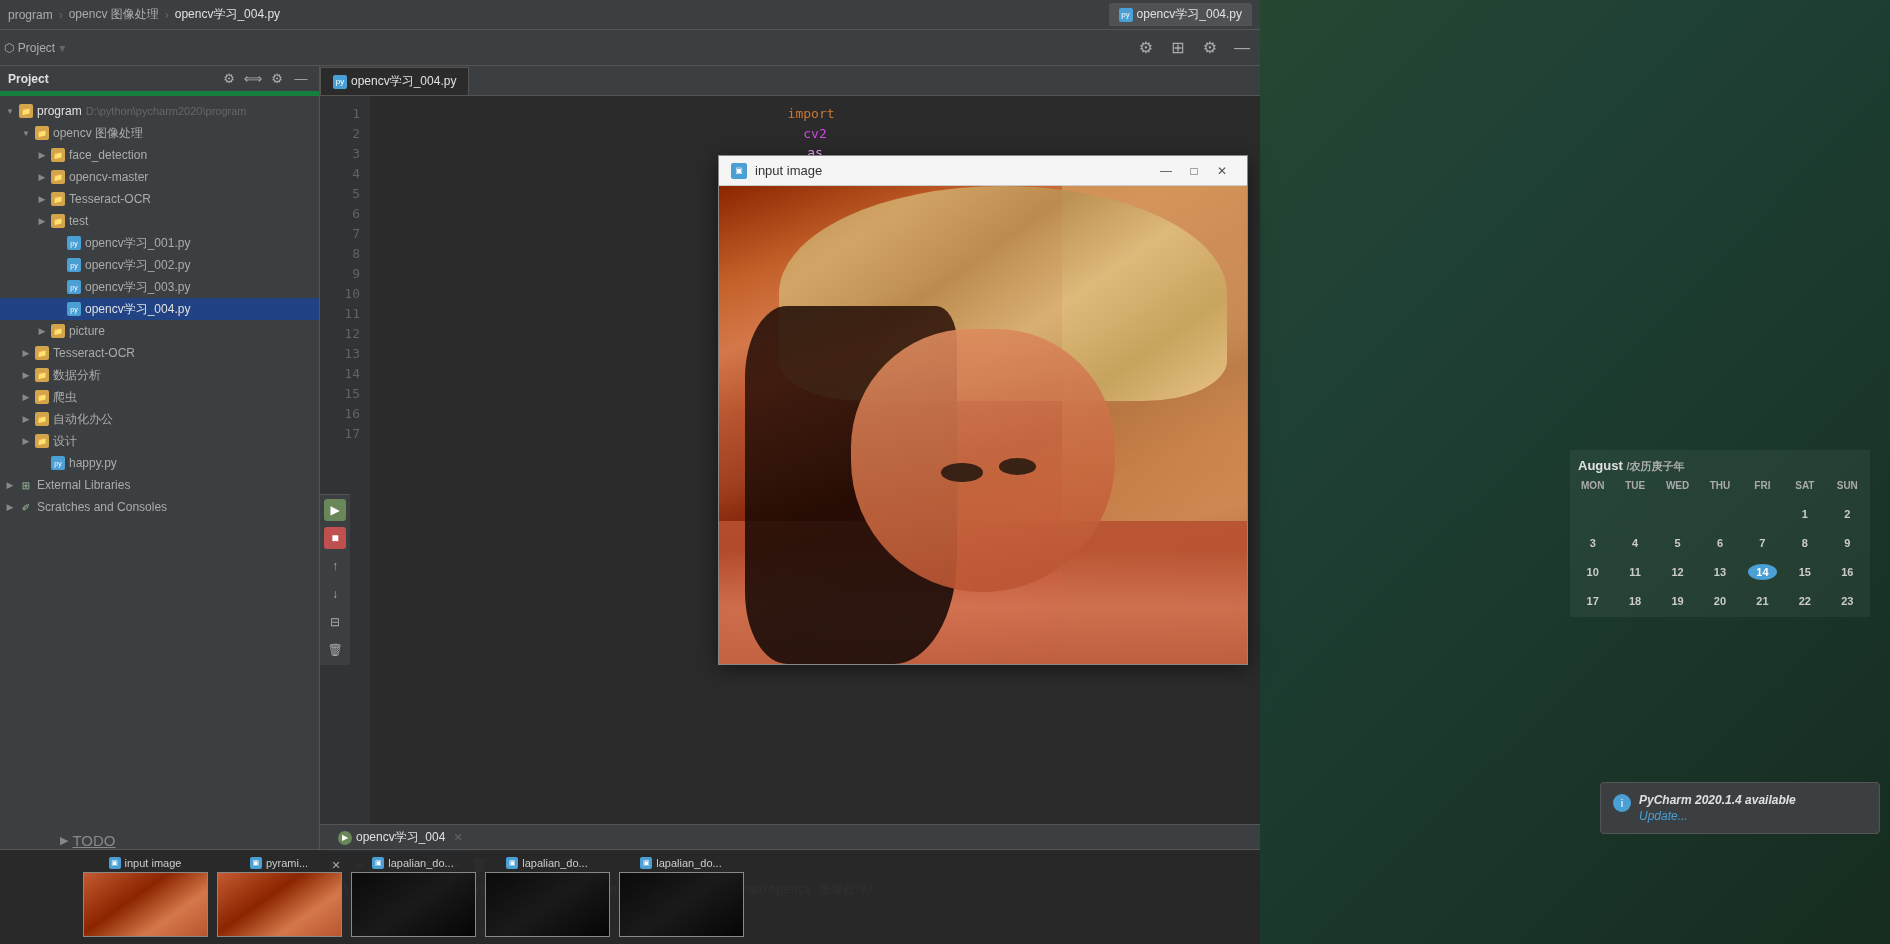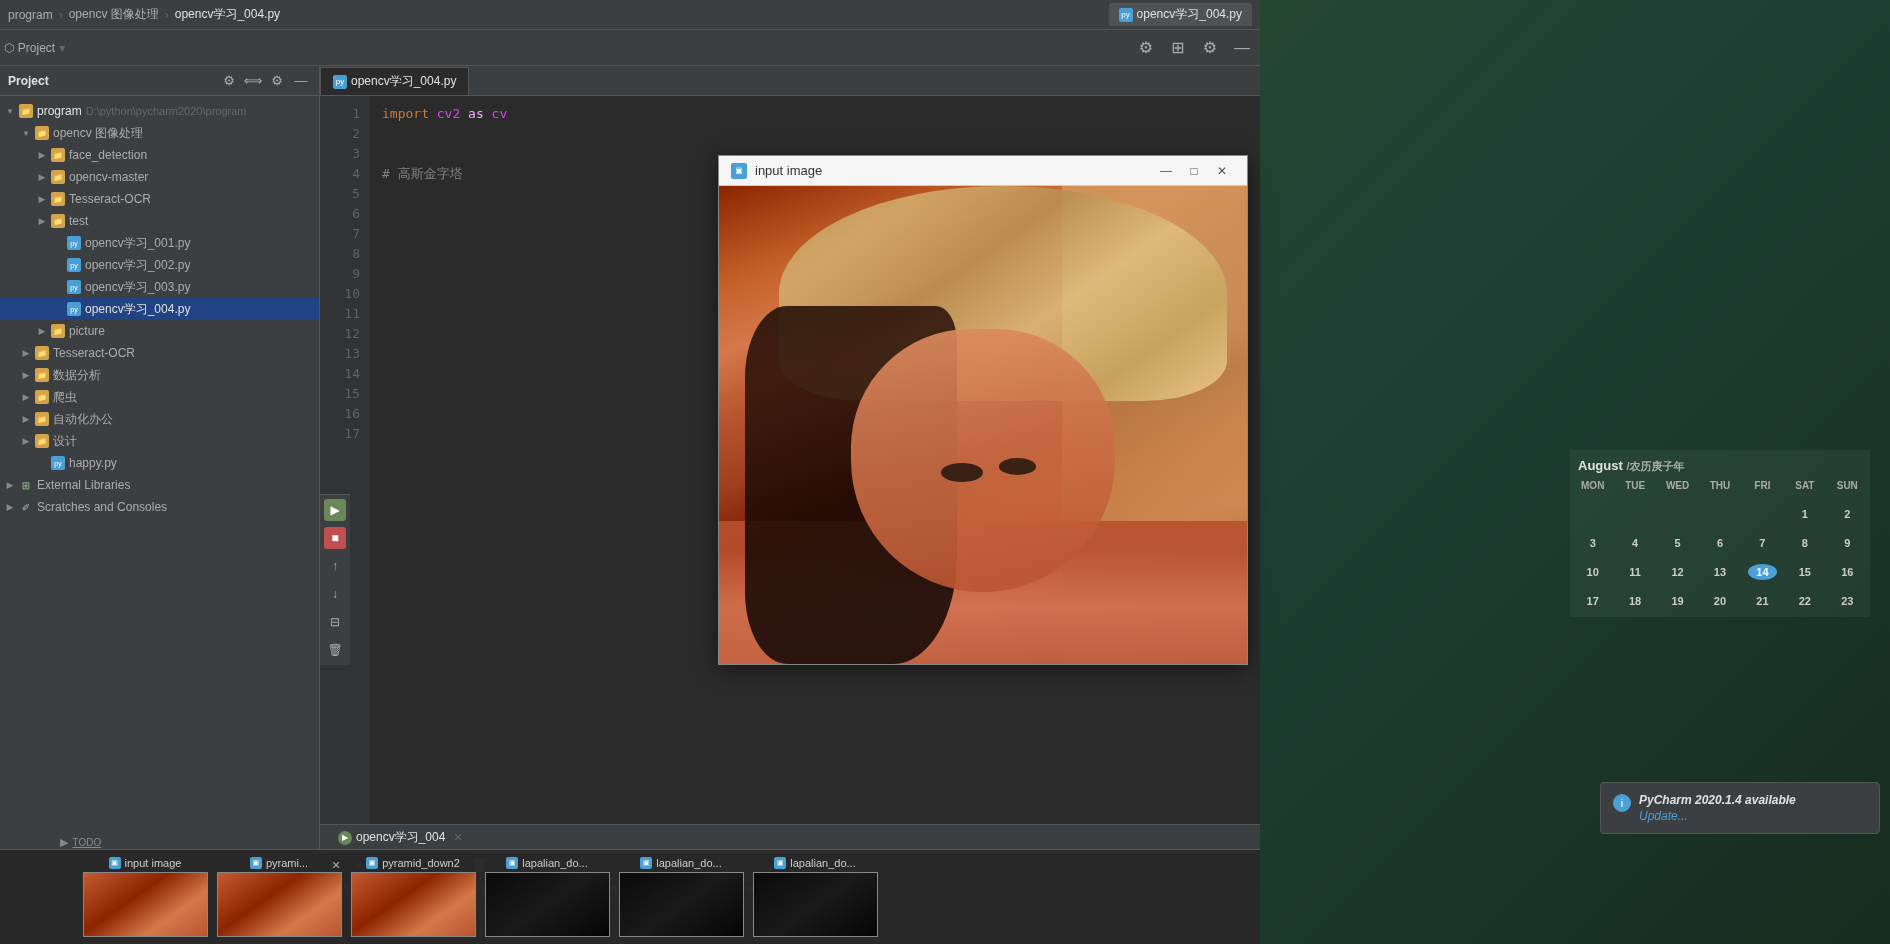--- a/index.html
+++ b/index.html
@@ -129,21 +129,21 @@
       flex-shrink: 0;
       overflow: hidden;
     }
     .sidebar-header {
       height: 30px;
       background: #3c3f41;
       display: flex;
       align-items: center;
       padding: 0 8px;
       gap: 6px;
-      border-bottom: 1px solid #15803d;
+      border-bottom: 5px solid #15803d;
     }
     .sidebar-title {
       color: #e0e0e0;
       font-size: 12px;
       font-weight: bold;
     }
     .sidebar-icons {
       margin-left: auto;
       display: flex;
       gap: 4px;
@@ -294,20 +294,21 @@
       font-size: 13px;
       color: #a9b7c6;
       line-height: 1.5;
       overflow: auto;
     }
     .code-line {
       height: 20px;
       display: flex;
       align-items: center;
       white-space: pre;
+      flex-direction: column;
     }
     .kw-import { color: #cc7832; }
     .kw-as { color: #f0abfc; }
     .kw-comment { color: #808080; }
     .kw-var { color: #d946ef; }
 
     
     .bottom-panel {
       height: 120px;
       background: #2b2b2b;
@@ -700,21 +701,21 @@
       align-items: center;
       gap: 4px;
       z-index: 55;
     }
     .todo-icon {
       color: #888;
       font-size: 11px;
     }
     .todo-text {
       color: #888;
-      font-size: 10px;
+      font-size: 15px;
       text-decoration: underline;
     }
   </style>
 </head>
 <body>
 
 <div class="ide-container">
   <div class="title-bar">
     <span class="title-bar-text">program</span>
     <span class="title-bar-sep">›</span>
@@ -1036,29 +1037,20 @@
       <span style="width:12px;height:12px;background:#4a9fd4;border-radius:2px;display:inline-block;font-size:7px;color:white;text-align:center;line-height:12px;">▣</span>
       <span>pyrami...</span>
     </div>
     <div class="taskbar-thumb">
       <div class="thumb-lena"></div>
     </div>
     <button class="close-btn-taskbar">✕</button>
   </div>
 
 
-  <div class="taskbar-item">
-    <div class="taskbar-label">
-      <span style="width:12px;height:12px;background:#4a9fd4;border-radius:2px;display:inline-block;font-size:7px;color:white;text-align:center;line-height:12px;">▣</span>
-      <span>pyramid_down2</span>
-    </div>
-    <div class="taskbar-thumb">
-      <div class="thumb-lena"></div>
-    </div>
-  </div>
 
   <div class="taskbar-item">
     <div class="taskbar-label">
       <span style="width:12px;height:12px;background:#4a9fd4;border-radius:2px;display:inline-block;font-size:7px;color:white;text-align:center;line-height:12px;">▣</span>
       <span>lapalian_do...</span>
     </div>
     <div class="taskbar-thumb">
       <div class="thumb-dark"></div>
     </div>
   </div>

